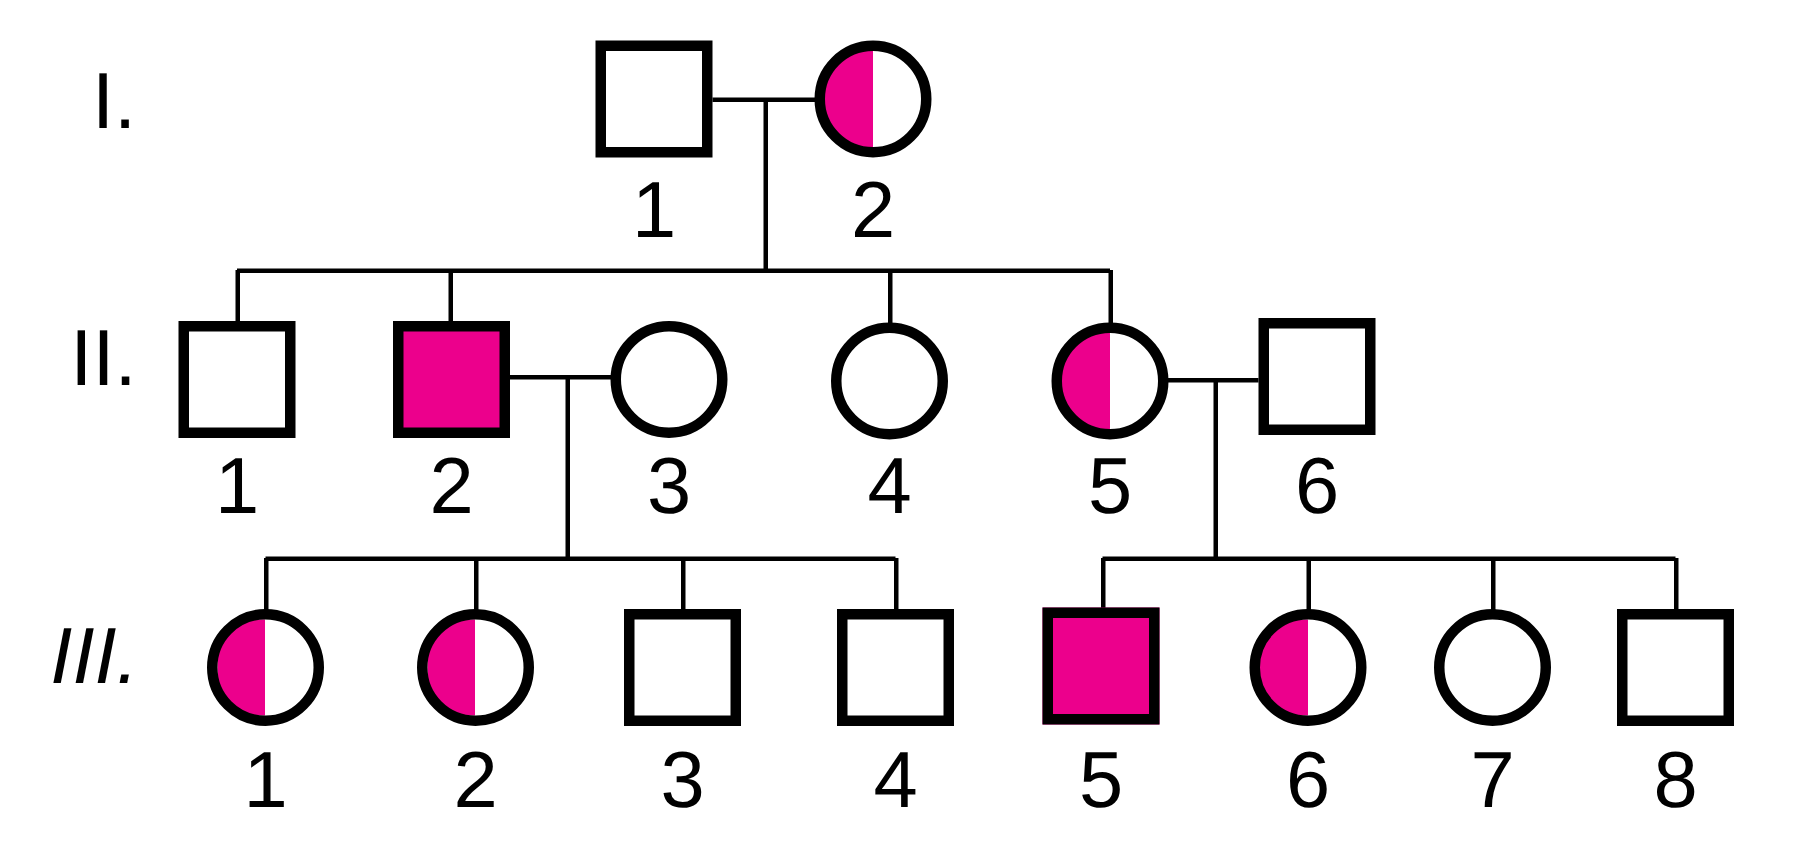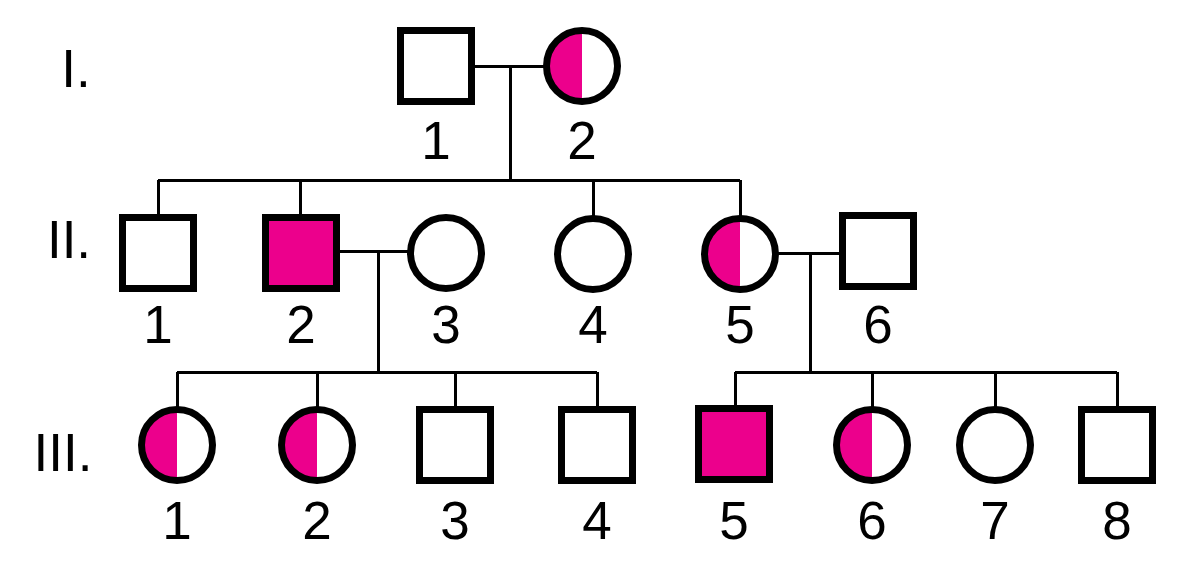--- a/index.html
+++ b/index.html
@@ -79,21 +79,21 @@
     <div class="symbol square affected" style="left: 262px; top: 214px; width: 78px; height: 78px;"></div>
     <div class="num" style="left: 256px; top: 298px;">2</div>
     <div class="symbol circle" style="left: 407px; top: 214px; width: 78px; height: 78px;"></div>
     <div class="num" style="left: 401px; top: 298px;">3</div>
     <div class="symbol circle" style="left: 554px; top: 215px; width: 78px; height: 78px;"></div>
     <div class="num" style="left: 548px; top: 298px;">4</div>
     <div class="symbol circle carrier" style="left: 701px; top: 215px; width: 78px; height: 78px;"></div>
     <div class="num" style="left: 695px; top: 298px;">5</div>
     <div class="symbol square" style="left: 839px; top: 212px; width: 78px; height: 78px;"></div>
     <div class="num" style="left: 833px; top: 298px;">6</div>
-    <div class="genlabel" style="left: 63px; top: 452px;">III.</div>
+    <div class="genlabel" style="left: 63px; top: 438px; font-style: italic;">III.</div>
     <div class="symbol circle carrier" style="left: 138px; top: 406px; width: 78px; height: 78px;"></div>
     <div class="num" style="left: 132px; top: 494px;">1</div>
     <div class="symbol circle carrier" style="left: 278px; top: 406px; width: 78px; height: 78px;"></div>
     <div class="num" style="left: 272px; top: 494px;">2</div>
     <div class="symbol square" style="left: 416px; top: 406px; width: 78px; height: 78px;"></div>
     <div class="num" style="left: 410px; top: 494px;">3</div>
     <div class="symbol square" style="left: 558px; top: 406px; width: 78px; height: 78px;"></div>
     <div class="num" style="left: 552px; top: 494px;">4</div>
     <div class="symbol square affected" style="left: 695px; top: 405px; width: 78px; height: 78px;"></div>
     <div class="num" style="left: 689px; top: 494px;">5</div>

